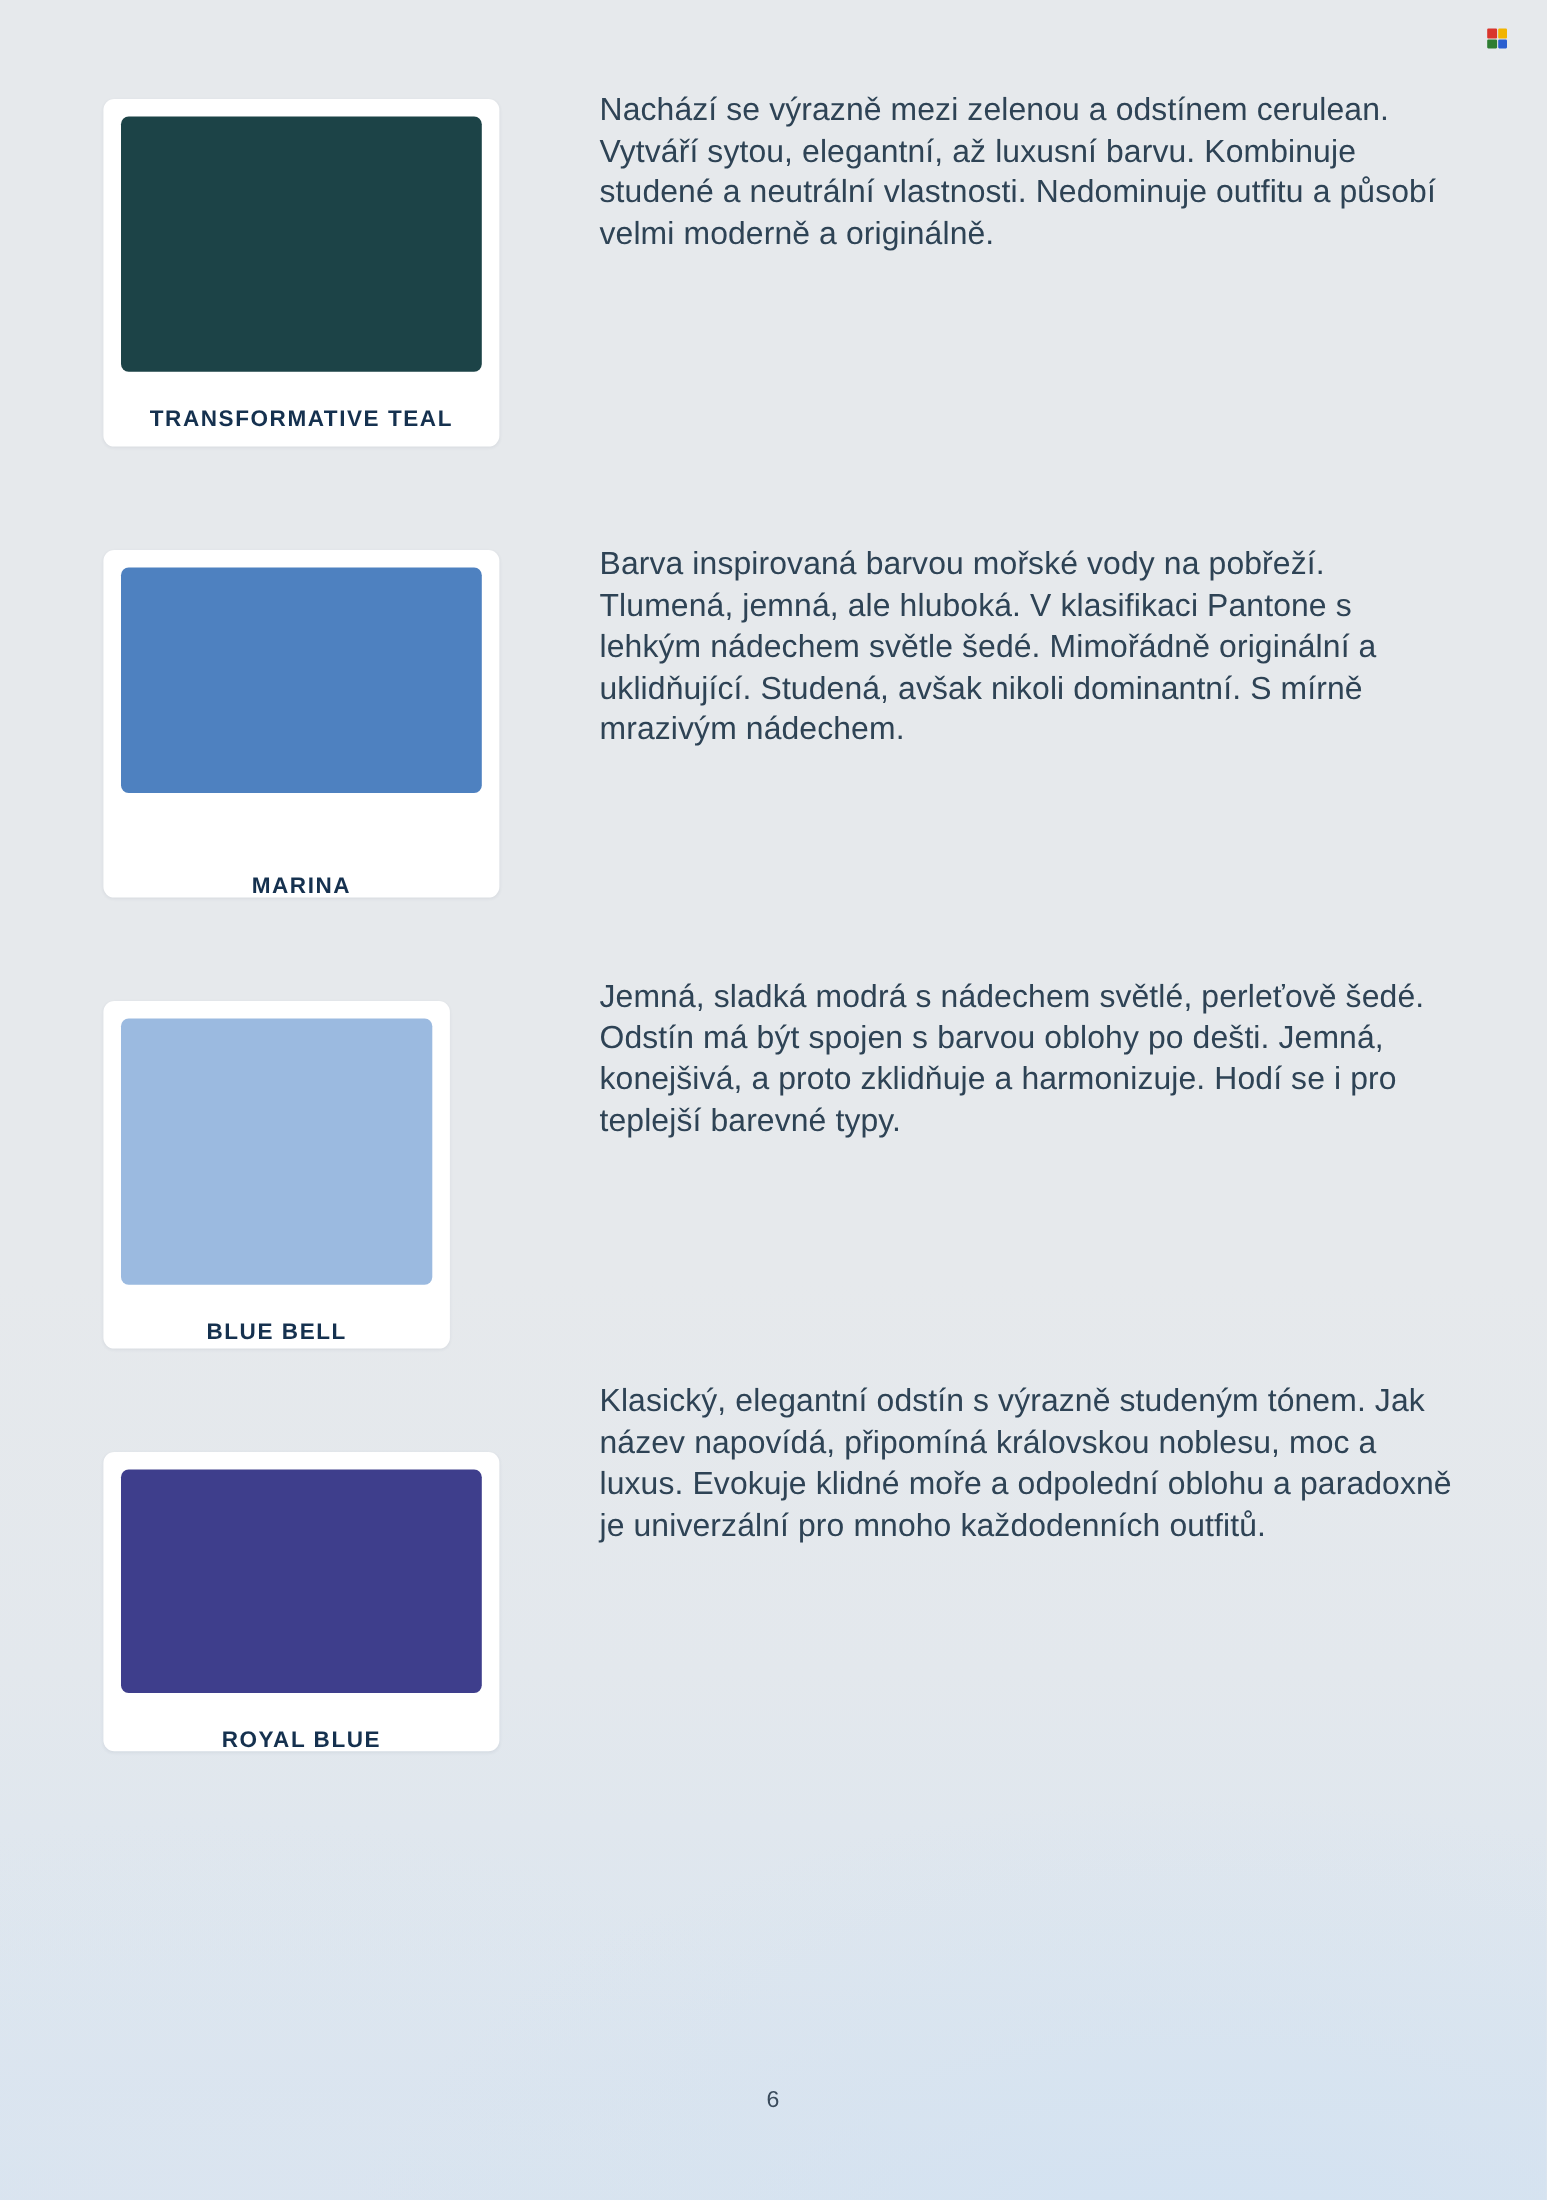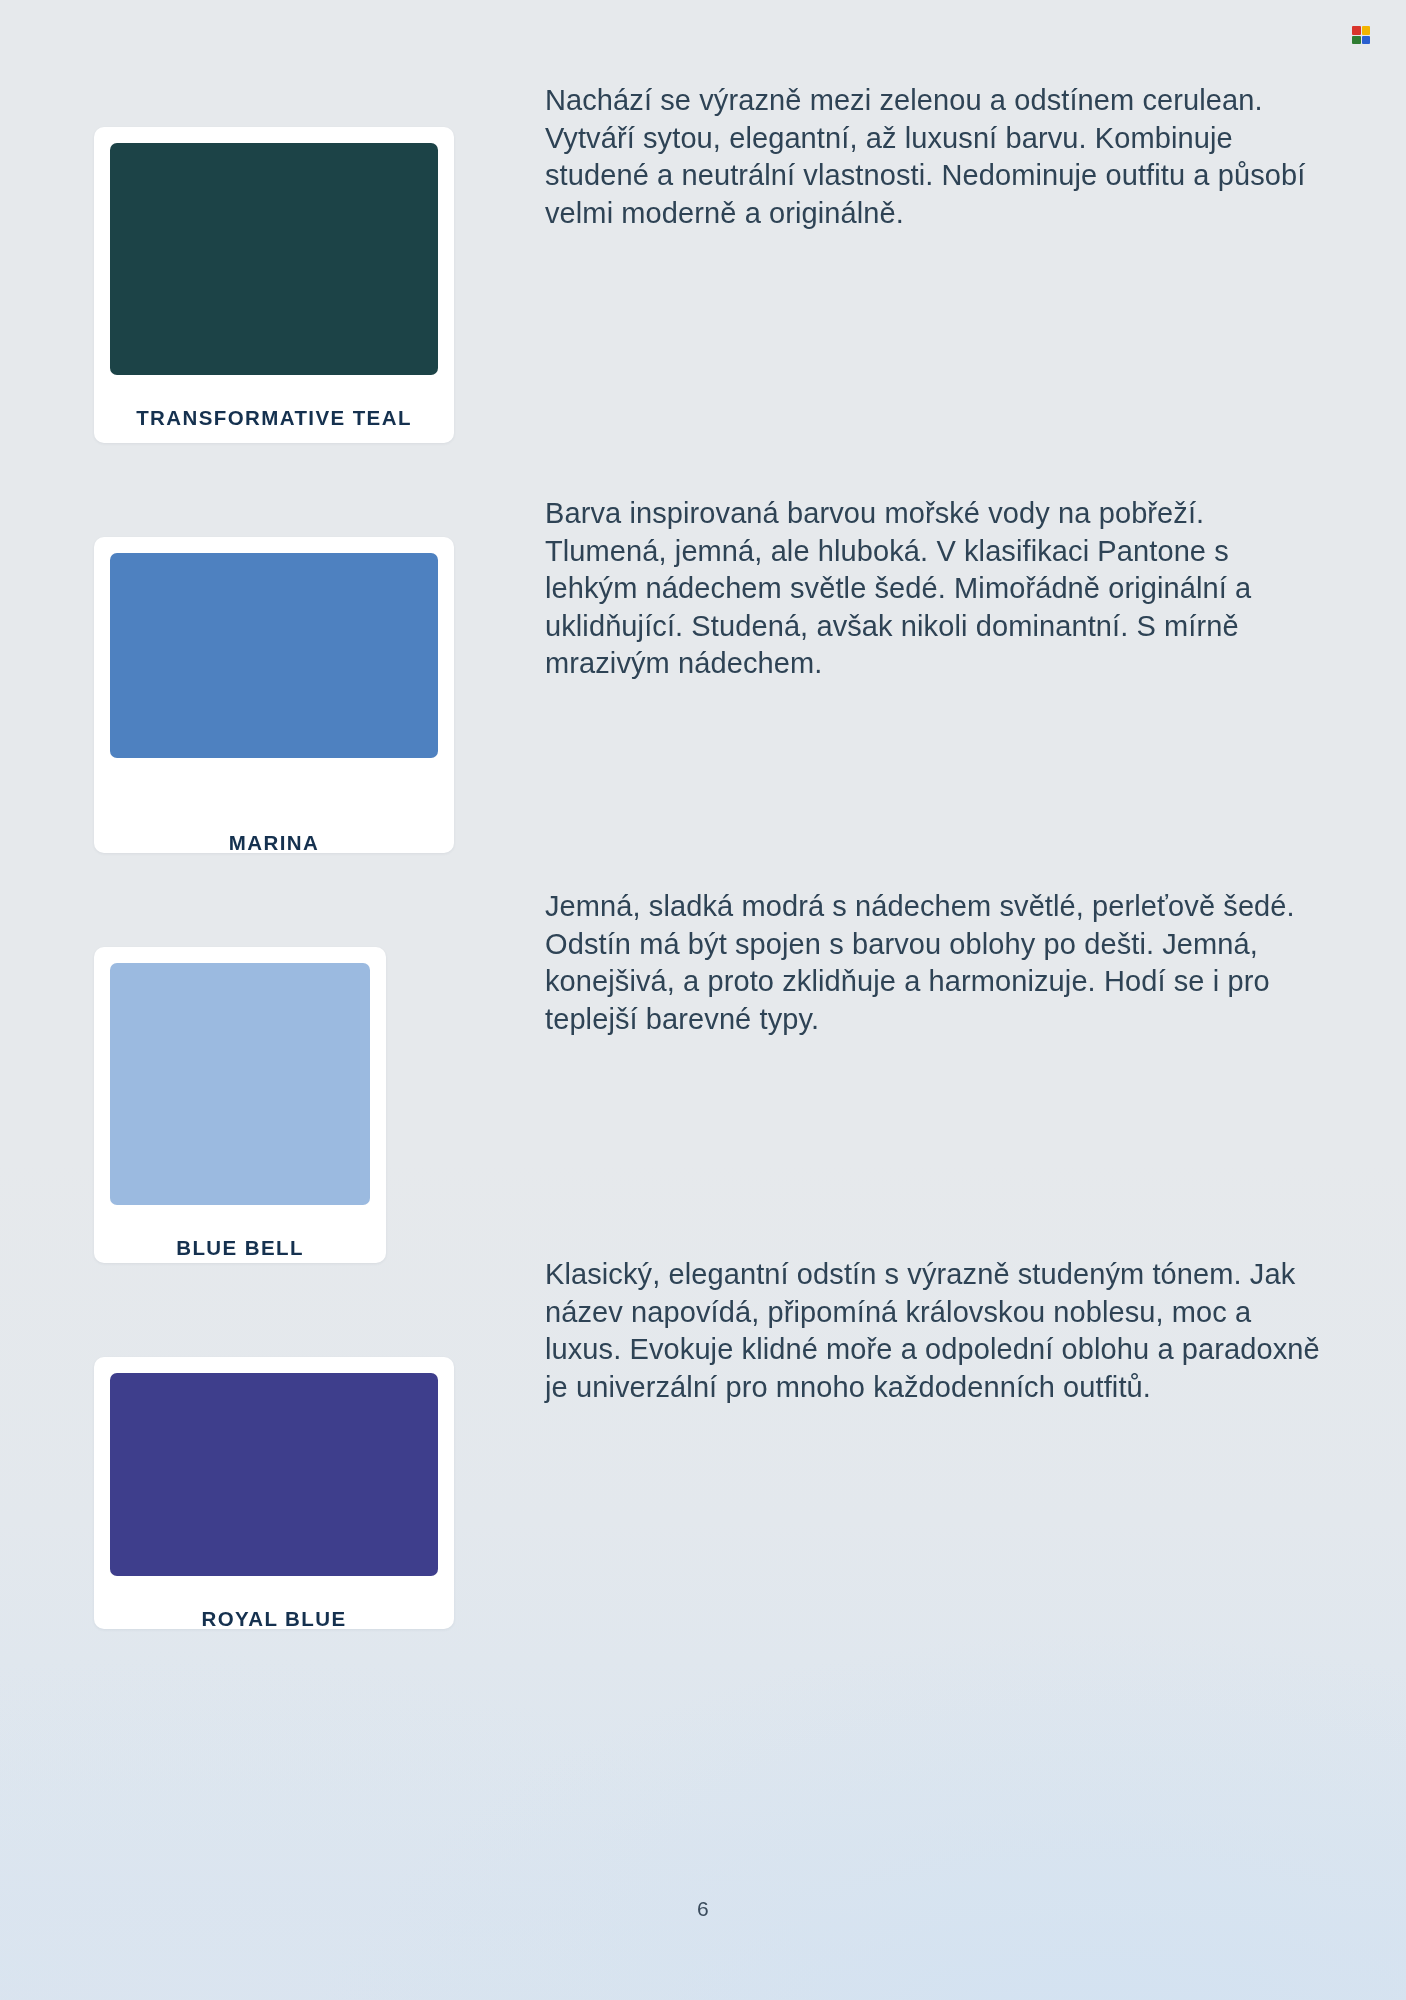--- a/index.html
+++ b/index.html
@@ -55,21 +55,20 @@
     position: absolute;
     left: 94px;
     background: #ffffff;
     border-radius: 10px;
     box-shadow: 0 1px 3px rgba(40,60,90,0.07);
     box-sizing: border-box;
     padding: 16px 16px 0 16px;
     display: flex;
     flex-direction: column;
     align-items: center;
-    margin-top: 37px;
   }
   .swatch-chip {
     width: 100%;
     border-radius: 7px;
     box-sizing: border-box;
   }
   .swatch-label {
     font-size: 20.5px;
     font-weight: bold;
     letter-spacing: 1.4px;
@@ -125,21 +124,21 @@
 
     <div class="row" style="top:0">
       <div class="swatch-card" style="top:500px; width:360px; height:316px;gap:42px;">
         <div class="swatch-chip" style="height:245px; background:#4e81c0;"></div>
         <div class="swatch-label" style="margin-top:33px;">MARINA</div>
       </div>
       <div class="desc" style="top:495px;">Barva inspirovaná barvou mořské vody na pobřeží. Tlumená, jemná, ale hluboká. V klasifikaci Pantone s lehkým nádechem světle šedé. Mimořádně originální a uklidňující. Studená, avšak nikoli dominantní. S mírně mrazivým nádechem.</div>
     </div>
 
     <div class="row" style="top:0">
-      <div class="swatch-card" style="top:910px; width:292px; height:316px;">
+      <div class="swatch-card" style="top:910px; width:315px; height:316px;">
         <div class="swatch-chip" style="height:242px; background:#9bbae0;"></div>
         <div class="swatch-label" style="margin-top:33px;">BLUE BELL</div>
       </div>
       <div class="desc" style="top:888px;">Jemná, sladká modrá s nádechem světlé, perleťově šedé. Odstín má být spojen s barvou oblohy po dešti. Jemná, konejšivá, a proto zklidňuje a harmonizuje. Hodí se i pro teplejší barevné typy.</div>
     </div>
 
     <div class="row" style="top:0">
       <div class="swatch-card" style="top:1320px; width:360px; height:272px;">
         <div class="swatch-chip" style="height:242px; background:#3e3e8c;"></div>
         <div class="swatch-label" style="margin-top:33px;">ROYAL BLUE</div>

